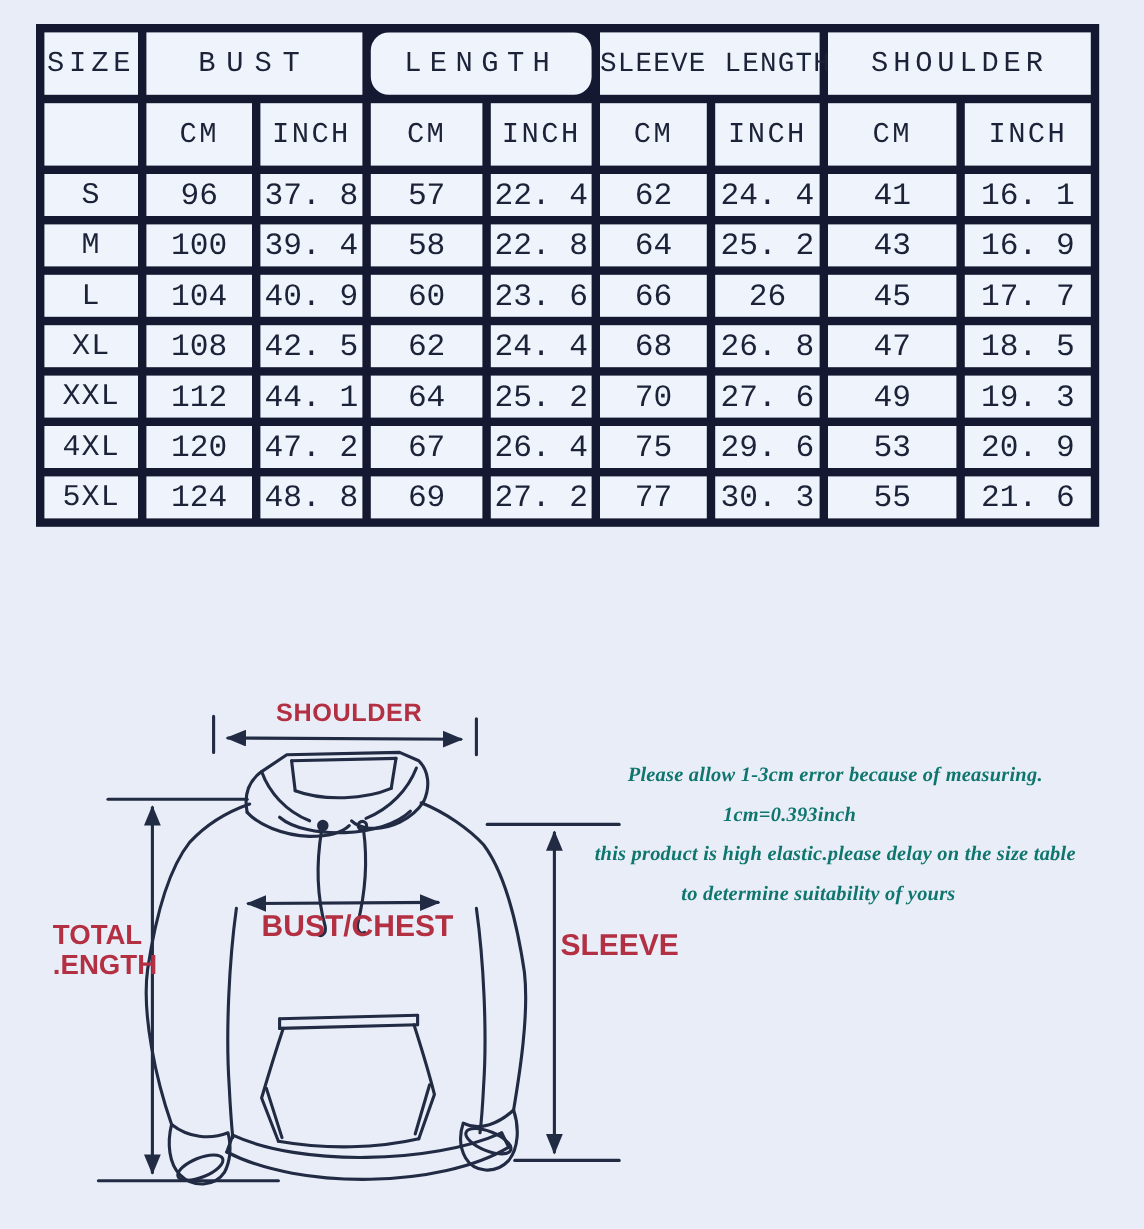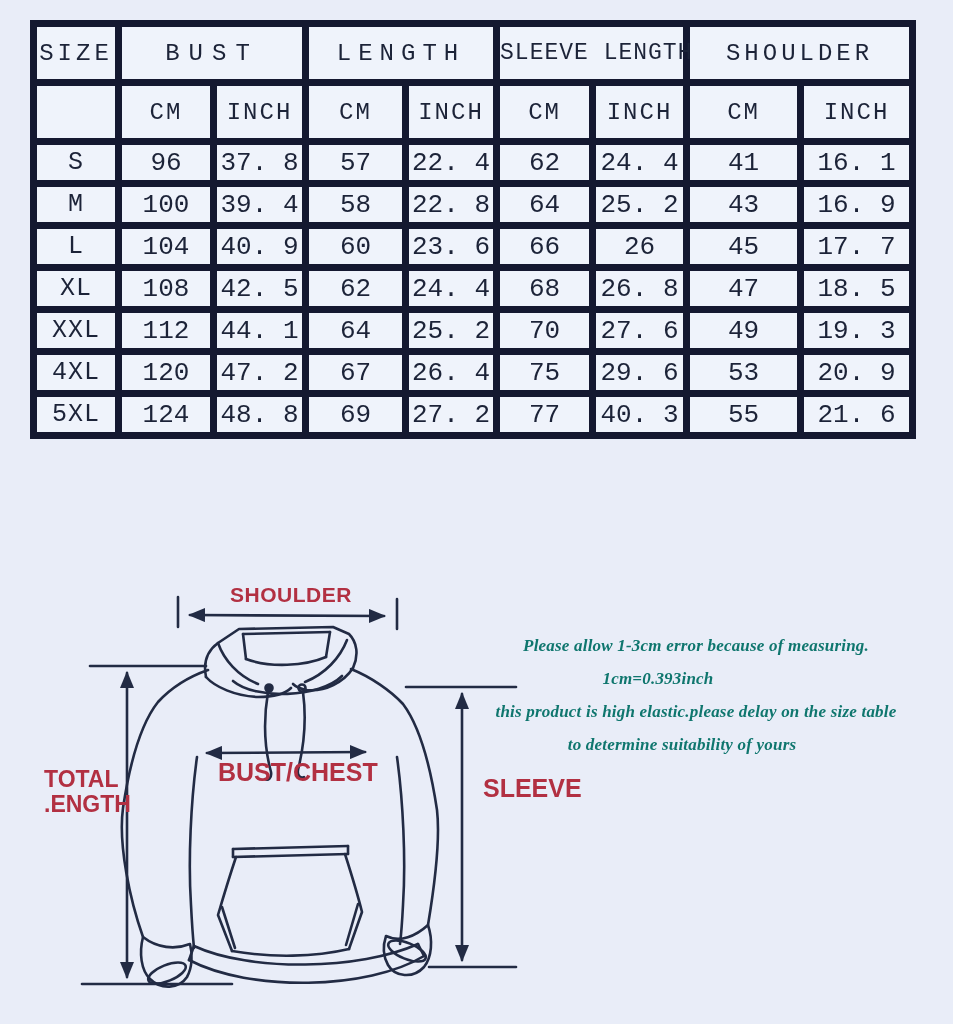--- a/index.html
+++ b/index.html
@@ -18,34 +18,34 @@
     background:#eff3fb;color:#1c2338;
     font-family:"Liberation Mono", monospace;font-weight:400;
     text-align:center;vertical-align:middle;padding:0;
     white-space:nowrap;overflow:visible;
   }
   .size-table thead th{height:52px;font-size:24px;}
   .size-table tbody td{height:35px;font-size:26px;}
   .size-table .size-cell{font-size:25px;letter-spacing:1px;}
   .ls-size{letter-spacing:4px;}
   .ls-bust{letter-spacing:9px;}
-  .ls-length{letter-spacing:7px;}
+  .ls-length{letter-spacing:7px;border-radius:15px;}
   .ls-sleeve{letter-spacing:1px;font-size:23px !important;}
   .ls-shoulder{letter-spacing:4px;}
   .unit{letter-spacing:2px;}
   
   .diagram-svg{position:absolute;left:0;top:0;width:953px;height:1024px;pointer-events:none;}
   .red-label{
     position:absolute;color:#b23042;font-weight:bold;
     font-family:"Liberation Sans", sans-serif;line-height:1.08;
   }
   .lbl-shoulder{left:230px;top:584px;width:120px;text-align:center;font-size:21px;letter-spacing:0.5px;}
   .lbl-total{left:44px;top:767px;font-size:23px;}
   .lbl-bust{left:218px;top:759px;width:146px;text-align:center;font-size:25px;}
-  .lbl-sleeve{left:467px;top:775px;font-size:25px;margin-left:16px;}
+  .lbl-sleeve{left:467px;top:775px;font-size:25px;}
   
   .notes{
     position:absolute;left:462px;top:636px;width:468px;text-align:center;
     color:#0f766e;font-family:"Liberation Serif", serif;
     font-style:italic;font-weight:600;font-size:17px;letter-spacing:0.2px;
   }
   .notes .note-line{margin-bottom:13px;}
   .notes .note-line:nth-child(2){transform:translateX(-38px);}
   .notes .note-line:nth-child(4){transform:translateX(-14px);}
 </style>
@@ -151,21 +151,21 @@
         <td>53</td>
         <td>20. 9</td>
       </tr>
       <tr>
         <td class="size-cell">5XL</td>
         <td>124</td>
         <td>48. 8</td>
         <td>69</td>
         <td>27. 2</td>
         <td>77</td>
-        <td>40. 3</td>
+        <td>30. 3</td>
         <td>55</td>
         <td>21. 6</td>
       </tr>
     </tbody>
 </table>
 
 <svg class="diagram-svg" viewBox="0 0 953 1024">
   <defs>
     <marker id="ah" markerUnits="userSpaceOnUse" markerWidth="18" markerHeight="14" refX="15" refY="7" orient="auto-start-reverse">
       <path d="M0,0 L17,7 L0,14 z" fill="#222b44"></path>

